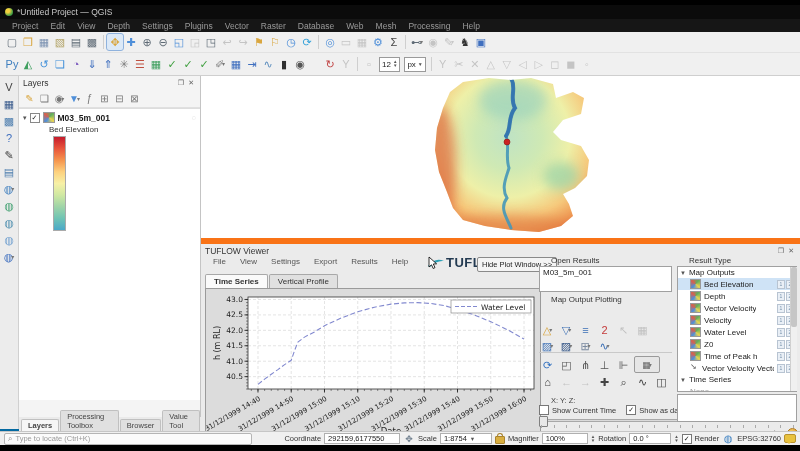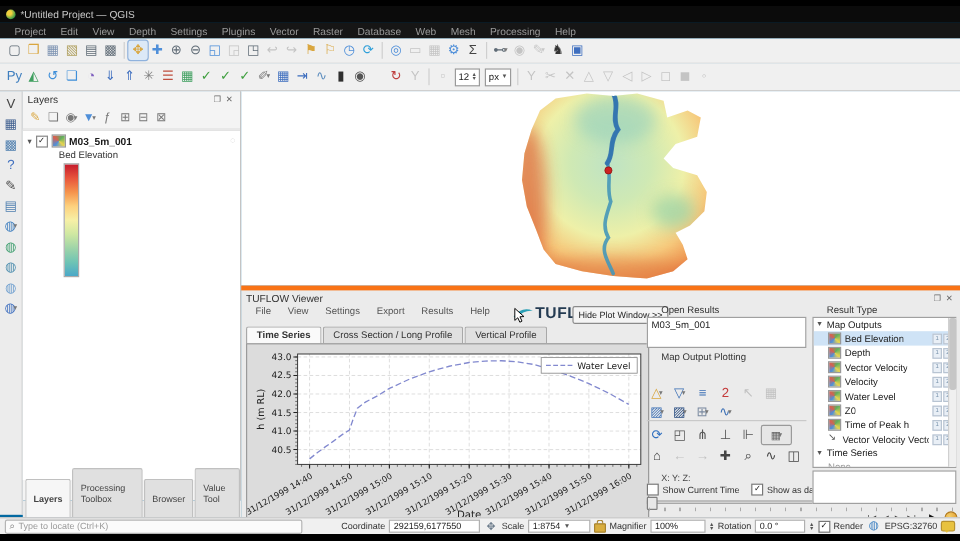--- a/index.html
+++ b/index.html
@@ -47,26 +47,26 @@
   .lt-ind{margin-left:auto;color:#bbb;font-size:7px;}
   .lt-sub{margin:2px 0 2px 26px;font-size:8px;color:#333;}
   #ramp-wrap{margin-left:30px;display:flex;gap:4px;}
   #ramp{width:11px;height:93px;border:1px solid #aaa;
     background:linear-gradient(#c51b2c,#e8553c,#f5944d,#fdd17e,#f7f0a6,#cfe8a2,#9fd4a8,#6fc4b4,#4aa8c8);}
   #ramp-labels{position:relative;width:46px;font-size:7.5px;color:#333;}
   #ramp-max{position:absolute;top:2px;}
   #ramp-min{position:absolute;bottom:2px;}
   
   #panel-tabs{left:19px;top:417px;width:182px;height:14px;display:flex;align-items:flex-end;background:#eaeaea;padding-left:2px;box-sizing:border-box;}
-  #panel-tabs .ptab{font-size:7.5px;color:#444;padding:11px 6px;border:1px solid #c0c0c0;border-bottom:none;background:#e0e0e0;margin-right:1px;border-radius:2px 2px 0 0;}
+  #panel-tabs .ptab{font-size:7.5px;color:#444;padding:1px 6px;border:1px solid #c0c0c0;border-bottom:none;background:#e0e0e0;margin-right:1px;border-radius:2px 2px 0 0;}
   #panel-tabs .ptab.active{background:#f6f6f6;font-weight:bold;}
   
   #map-canvas{left:201px;top:76px;width:599px;height:162px;background:#ffffff;}
   
-  #tuflow{left:201px;top:238px;width:599px;height:193px;background:#ebebeb;border-top:4px solid #f97316;box-sizing:border-box;}
+  #tuflow{left:201px;top:238px;width:599px;height:193px;background:#ebebeb;border-top:6px solid #f97316;box-sizing:border-box;}
   #tf-head{position:absolute;left:0;top:0;width:100%;height:13px;display:flex;align-items:center;padding:0 4px;font-size:8.5px;color:#333;box-sizing:border-box;}
   #tf-menu{position:absolute;left:6px;top:13px;display:flex;gap:2px;}
   #tf-menu .menu-item{font-size:8px;color:#555;padding:0 6px;}
   #tf-logo{position:absolute;left:226px;top:11px;display:flex;align-items:center;gap:1px;}
   #tf-logo .logo-text{font-weight:bold;font-size:13px;color:#243b52;letter-spacing:.5px;}
   #hide-plot-btn{position:absolute;left:276px;top:13px;height:13px;border:1px solid #8a8a8a;background:#f4f4f4;
      font-size:7.5px;display:flex;align-items:center;padding:0 4px;border-radius:2px;color:#222;}
   
   #tf-tabs{position:absolute;left:4px;top:29px;display:flex;align-items:flex-end;height:15px;}
   #tf-tabs .tab{font-size:8px;color:#333;padding:2px 8px;border:1px solid #a8a8a8;border-bottom:none;background:#e0e0e0;margin-right:1px;border-radius:2px 2px 0 0;}
@@ -399,21 +399,20 @@
       <svg width="18" height="11" viewBox="0 0 18 11">
         <path d="M1,9 Q8,0 17,4 Q10,3 3,10 Z" fill="#2a9fb5"></path>
       </svg>
       <span class="logo-text">TUFLOW</span>
     </div>
     <div id="hide-plot-btn">Hide Plot Window &gt;&gt;</div>
 
     <div id="tf-tabs">
 
     <span class="tab active">Time Series</span>
-        <span class="tab">Cross Section / Long Profile</span>
         <span class="tab">Vertical Profile</span>
       </div>
     <div id="chart-frame">
       <svg id="ts-chart" width="330" height="147">
           <rect x="37" y="7" width="286" height="92" fill="#ffffff"></rect>
           <line x1="37" x2="323" y1="86.65100671140942" y2="86.65100671140942" stroke="#d8d8d8" stroke-width="0.7" stroke-dasharray="3 2"></line>
           <line x1="37" x2="323" y1="71.21476510067116" y2="71.21476510067116" stroke="#d8d8d8" stroke-width="0.7" stroke-dasharray="3 2"></line>
           <line x1="37" x2="323" y1="55.77852348993288" y2="55.77852348993288" stroke="#d8d8d8" stroke-width="0.7" stroke-dasharray="3 2"></line>
           <line x1="37" x2="323" y1="40.342281879194616" y2="40.342281879194616" stroke="#d8d8d8" stroke-width="0.7" stroke-dasharray="3 2"></line>
           <line x1="37" x2="323" y1="24.906040268456337" y2="24.906040268456337" stroke="#d8d8d8" stroke-width="0.7" stroke-dasharray="3 2"></line>

